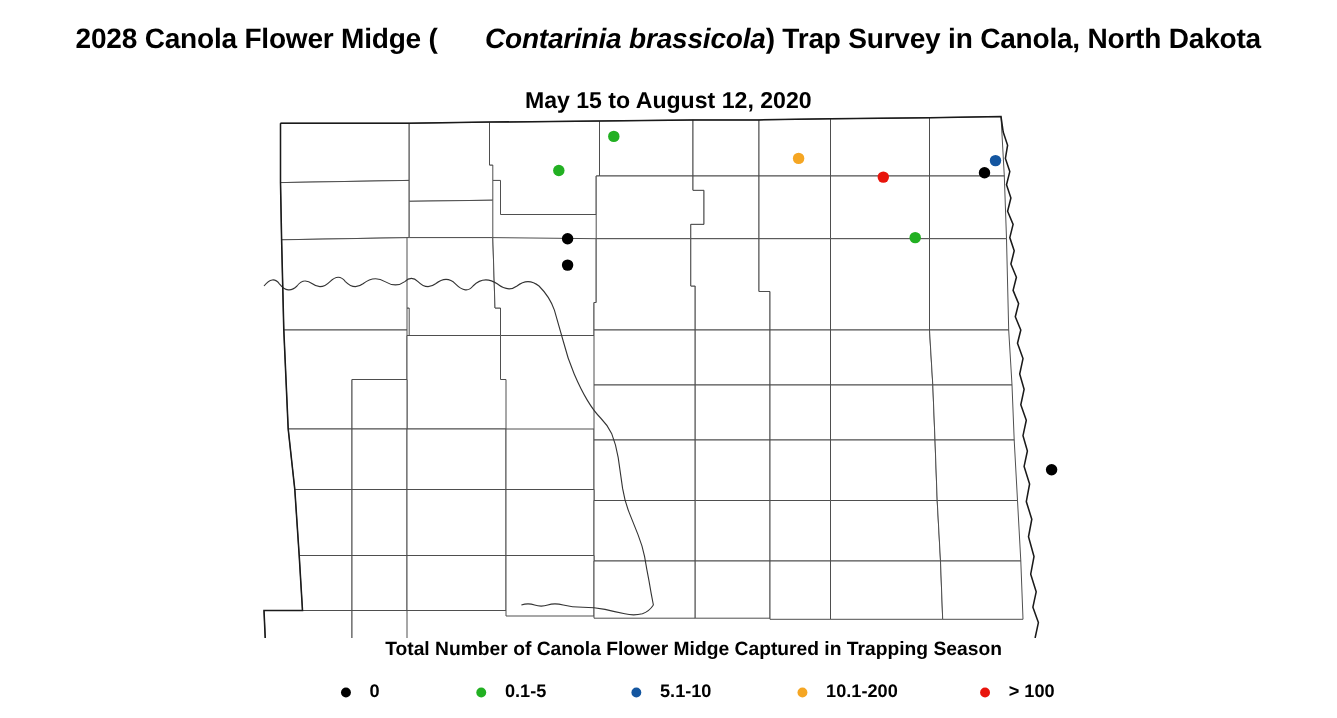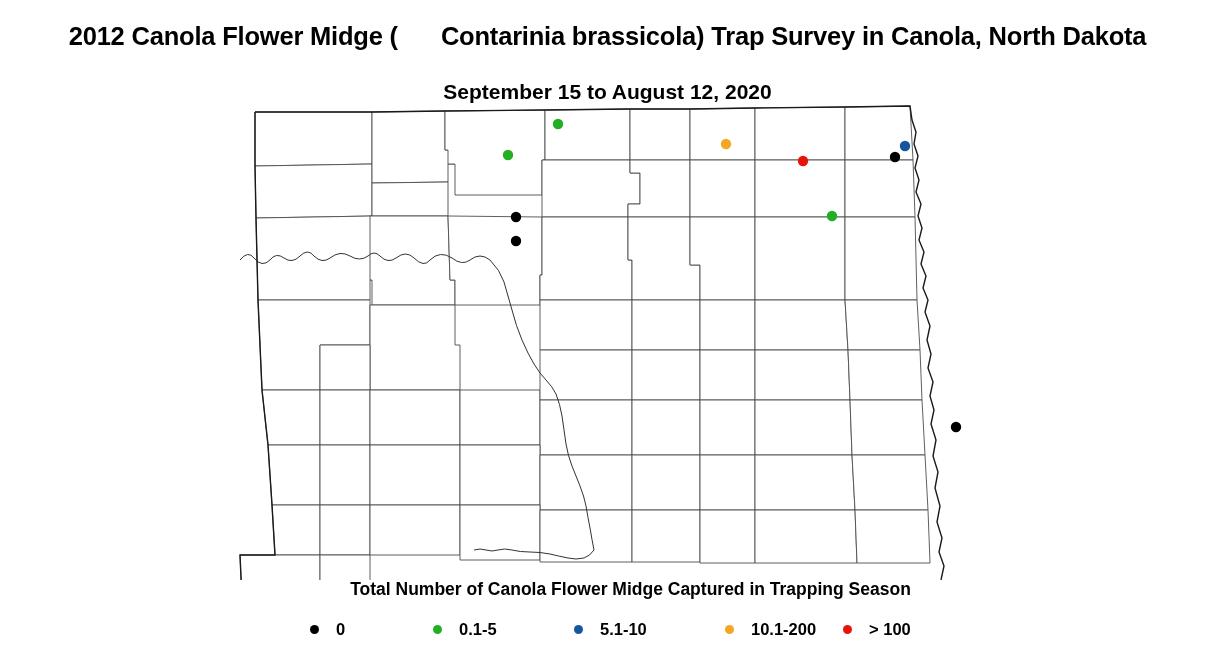--- a/index.html
+++ b/index.html
@@ -27,20 +27,21 @@
     left: 0;
     width: 1215px;
     text-align: center;
     font-size: 25.5px;
     font-weight: bold;
     letter-spacing: -0.2px;
     white-space: nowrap;
     line-height: 1.1;
   }
   .title-main .species {
+    font-style: italic;
     margin-left: 43px;
   }
   .title-sub {
     position: absolute;
     top: 80px;
     left: 0;
     width: 1215px;
     text-align: center;
     font-size: 21px;
     font-weight: bold;
@@ -112,24 +113,24 @@
     margin-left: 17px;
     line-height: 1;
   }
 </style>
 </head>
 <body>
 
 <div id="page">
 
   <div class="title-main">
-    <span>2012 Canola Flower Midge (</span><span class="species">Contarinia brassicola</span><span>) Trap Survey in Canola, North Dakota</span>
+    <span>2028 Canola Flower Midge (</span><span class="species">Contarinia brassicola</span><span>) Trap Survey in Canola, North Dakota</span>
   </div>
 
-  <div class="title-sub">September 15 to August 12, 2020</div>
+  <div class="title-sub">May 15 to August 12, 2020</div>
 
   <div id="map-area">
     <svg id="nd-map" width="1215" height="480" viewBox="0 0 1215 480">
 
       <g>
 
         <path class="county" d="M255,12 L372,12 L372,64 L255,66 Z"></path>
         <path class="county" d="M255,66 L372,64 L372,116 L256,118 L255,66 Z"></path>
         <path class="county" d="M372,12 L445,11 L445,50 L455,50 L455,64 L448,64 L448,82 L372,83 Z"></path>
         <path class="county" d="M372,83 L448,82 L448,116 L372,116 Z"></path>
@@ -251,19 +252,19 @@
         <span class="legend-label">0.1-5</span>
       </div>
       <div class="legend-item" style="left: 279px; text-align: center;">
         <span class="legend-swatch" style="background: rgb(20, 86, 160);"></span>
         <span class="legend-label">5.1-10</span>
       </div>
       <div class="legend-item" style="left: 430px;">
         <span class="legend-swatch" style="background: rgb(245, 166, 35);"></span>
         <span class="legend-label">10.1-200</span>
       </div>
-      <div class="legend-item" style="left: 548px;">
+      <div class="legend-item" style="left: 596px;">
         <span class="legend-swatch" style="background: rgb(232, 20, 12);"></span>
         <span class="legend-label">&gt; 100</span>
       </div>
     </div>
 
 </div>
 
 </body></html>

